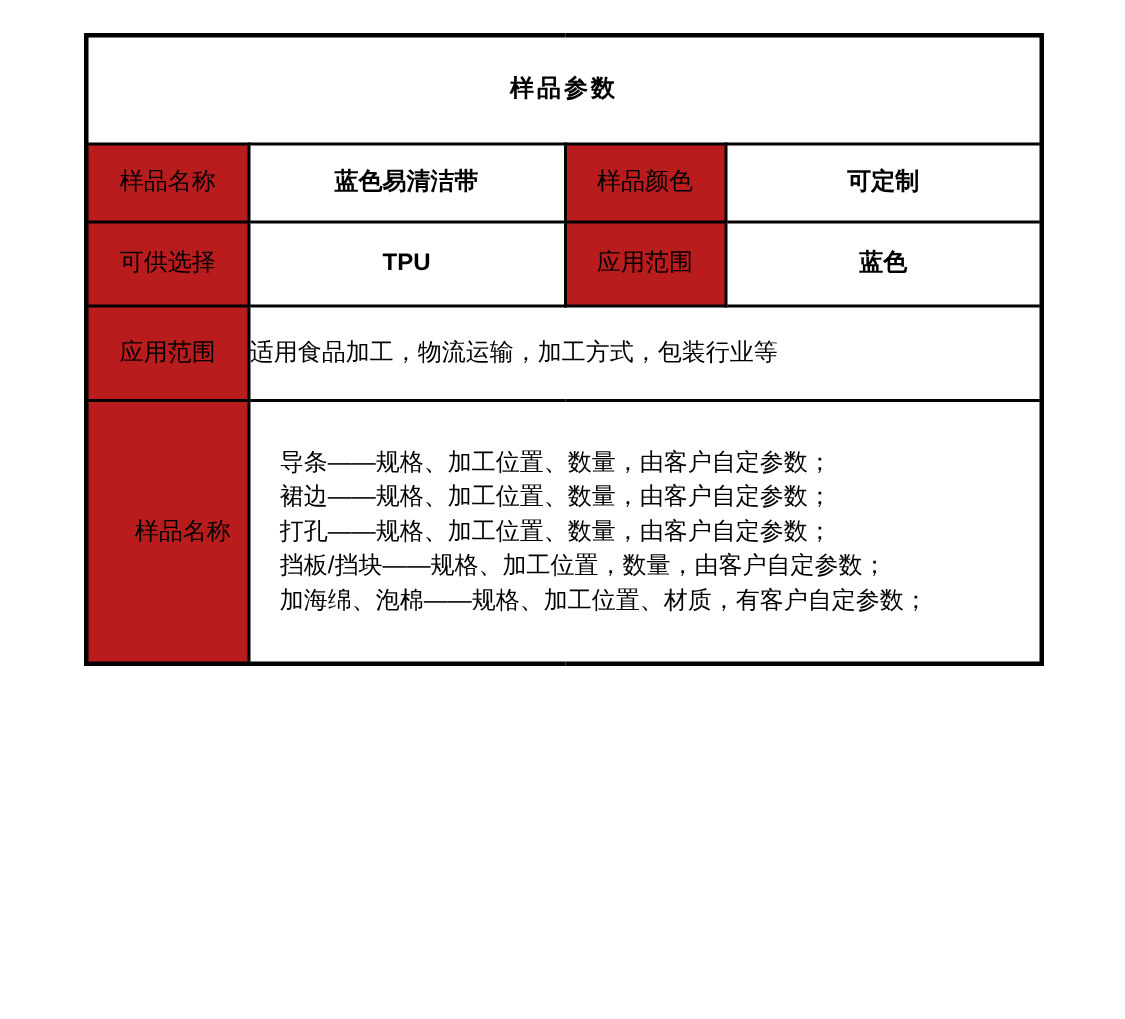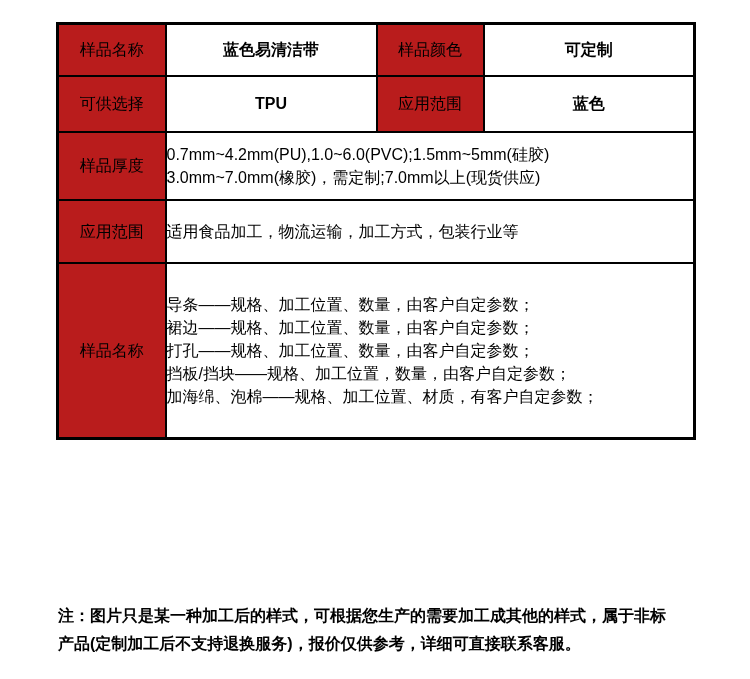--- a/index.html
+++ b/index.html
@@ -54,21 +54,21 @@
     padding: 8px 10px 8px 13px;
     font-weight: normal;
   }
   .prelines {
     white-space: pre-line;
   }
   tr.r-small   td { height: 50px; }
   tr.r-small2  td { height: 54px; }
   tr.r-thick   td { height: 66px; }
   tr.r-apply   td { height: 61px; }
-  tr.r-special td { height: 173px; }
+  tr.r-special td { height: 173px; padding-left: 20px; }
   tr.r-joint   td { height: 59px; }
   td.lh-26 { line-height: 26px; }
   td.lh-29 { line-height: 29px; }
   .note {
     position: absolute;
     left: 58px;
     top: 586px;
     width: 645px;
     font-size: 16px;
     font-weight: bold;
@@ -83,54 +83,50 @@
 
   <table class="spec-table">
     <colgroup>
       <col style="width:108px">
       <col style="width:211px">
       <col style="width:107px">
       <col style="width:211px">
     </colgroup>
 
     <tbody>
+        <tr>
+      <td class="title-cell" colspan="4">样品参数</td>
+    </tr>
 
     <tr class="r-small">
       <td class="label-cell">样品名称</td>
       <td class="value-center">蓝色易清洁带</td>
       <td class="label-cell">样品颜色</td>
       <td class="value-center">可定制</td>
     </tr>
 
     <tr class="r-small2">
       <td class="label-cell">可供选择</td>
       <td class="value-center">TPU</td>
       <td class="label-cell">应用范围</td>
       <td class="value-center">蓝色</td>
     </tr>
 
-    <tr class="r-thick">
-      <td class="label-cell">样品厚度</td>
-      <td class="value-left prelines lh-26" colspan="3">0.7mm~4.2mm(PU),1.0~6.0(PVC);1.5mm~5mm(硅胶)
-3.0mm~7.0mm(橡胶)，需定制;7.0mm以上(现货供应)</td>
-    </tr>
 
     <tr class="r-apply">
       <td class="label-cell">应用范围</td>
       <td class="value-left" colspan="3">适用食品加工，物流运输，加工方式，包装行业等</td>
     </tr>
 
     <tr class="r-special">
       <td class="label-cell">样品名称</td>
       <td class="value-left prelines lh-29" colspan="3">导条——规格、加工位置、数量，由客户自定参数；
 裙边——规格、加工位置、数量，由客户自定参数；
 打孔——规格、加工位置、数量，由客户自定参数；
 挡板/挡块——规格、加工位置，数量，由客户自定参数；
 加海绵、泡棉——规格、加工位置、材质，有客户自定参数；</td>
     </tr>
 
   </tbody>
     </table>
 
-  <p class="note">注：图片只是某一种加工后的样式，可根据您生产的需要加工成其他的样式，属于非标
-产品(定制加工后不支持退换服务)，报价仅供参考，详细可直接联系客服。</p>
 
 </div>
 
 </body></html>

